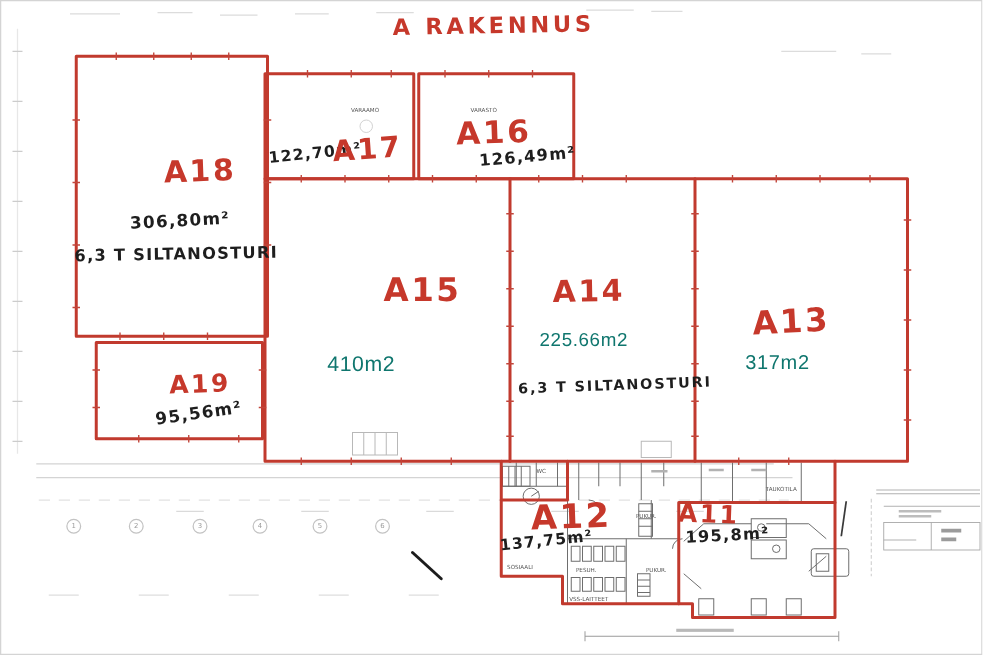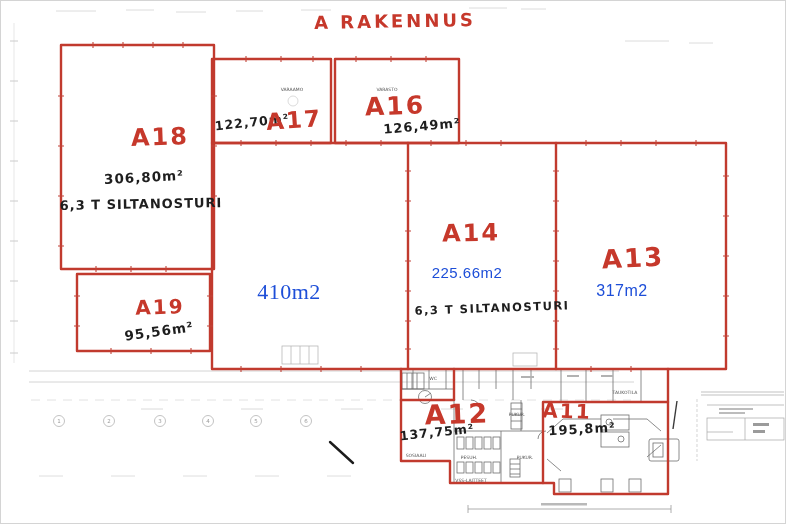--- a/index.html
+++ b/index.html
@@ -5,40 +5,40 @@
   html,body{margin:0;padding:0;background:#ffffff;}
   #page{
     position:relative;width:786px;height:524px;background:#ffffff;
     border:1px solid #d4d4d4;box-sizing:border-box;overflow:hidden;
     font-family:"DejaVu Sans",sans-serif;
   }
   #linework{position:absolute;left:0;top:0;}
   .lbl{position:absolute;white-space:nowrap;transform:translate(-50%,-50%);}
   .red{color:#c6382b;font-weight:700;letter-spacing:2px;}
   .hand{color:#1e1e1e;font-weight:600;letter-spacing:1px;}
-  .typed{color:#1d4ed8;font-weight:400;letter-spacing:0.5px;font-family:"Liberation Sans",sans-serif;}
+  .typed{color:#0f766e;font-weight:400;letter-spacing:0.5px;font-family:"Liberation Sans",sans-serif;}
   .tiny{font-size:4.5px;color:#555;font-weight:400;letter-spacing:0;}
   .bub{
     position:absolute;width:10px;height:10px;border:1px solid #c3c3c3;border-radius:50%;
     color:#9a9a9a;font-size:5.5px;line-height:10px;text-align:center;
     transform:translate(-50%,-50%);background:#fff;
   }
   
   #title-lbl{left:394px;top:20px;font-size:18px;letter-spacing:3px;transform:translate(-50%,-50%) rotate(-1deg);}
   #a18-l{left:159px;top:136px;font-size:24px;transform:translate(-50%,-50%) rotate(-2deg);}
   #a18-a{left:143px;top:176px;font-size:13.5px;transform:translate(-50%,-50%) rotate(-3deg);}
   #a18-n{left:140px;top:203px;font-size:13px;transform:translate(-50%,-50%) rotate(-1deg);}
   #a17-a{left:251px;top:121px;font-size:12.5px;transform:translate(-50%,-50%) rotate(-6deg);}
   #a17-l{left:293px;top:119px;font-size:23px;transform:translate(-50%,-50%) rotate(-4deg);}
   #a17-s{left:291px;top:88px;transform:translate(-50%,-50%);}
   #a16-l{left:394px;top:105px;font-size:25px;transform:translate(-50%,-50%) rotate(-2deg);}
   #a16-a{left:421px;top:125px;font-size:13px;transform:translate(-50%,-50%) rotate(-5deg);}
   #a16-s{left:386px;top:88px;transform:translate(-50%,-50%);}
   #a15-l{left:337px;top:232px;font-size:26px;}
-  #a15-a{left:288px;top:291px;font-size:22px;font-family:Liberation Serif, serif;}
+  #a15-a{left:288px;top:291px;font-size:17px;}
   #a14-l{left:470px;top:232px;font-size:24px;transform:translate(-50%,-50%) rotate(-1deg);}
   #a14-a{left:466px;top:271px;font-size:15px;}
   #a14-n{left:491px;top:307px;font-size:11.5px;letter-spacing:1.5px;transform:translate(-50%,-50%) rotate(-2deg);}
   #a13-l{left:632px;top:257px;font-size:26px;transform:translate(-50%,-50%) rotate(-3deg);}
   #a13-a{left:621px;top:290px;font-size:16px;text-align:center;}
   #a19-l{left:159px;top:306px;font-size:20px;transform:translate(-50%,-50%) rotate(-2deg);}
   #a19-a{left:158px;top:330px;font-size:13.5px;transform:translate(-50%,-50%) rotate(-8deg);}
   #a12-l{left:456px;top:413px;font-size:27px;transform:translate(-50%,-50%) rotate(-2deg);}
   #a12-a{left:436px;top:431px;font-size:12.5px;transform:translate(-50%,-50%) rotate(-6deg);}
   #a11-l{left:566px;top:410px;font-size:20px;transform:translate(-50%,-50%) rotate(2deg);}
@@ -156,20 +156,21 @@
   <span class="lbl hand" id="a18-n">6,3 T SILTANOSTURI</span>
 
   <span class="lbl hand" id="a17-a">122,70m²</span>
   <span class="lbl red" id="a17-l">A17</span>
   <span class="lbl tiny" id="a17-s">VARAAMO</span>
 
   <span class="lbl red" id="a16-l">A16</span>
   <span class="lbl hand" id="a16-a">126,49m²</span>
   <span class="lbl tiny" id="a16-s">VARASTO</span>
 
+  <span class="lbl red" id="a15-l">A15</span>
   <span class="lbl typed" id="a15-a">410m2</span>
 
   <span class="lbl red" id="a14-l">A14</span>
   <span class="lbl typed" id="a14-a">225.66m2</span>
   <span class="lbl hand" id="a14-n">6,3 T SILTANOSTURI</span>
 
   <span class="lbl red" id="a13-l">A13</span>
   <span class="lbl typed" id="a13-a">317m2</span>
 
   <span class="lbl red" id="a19-l">A19</span>

